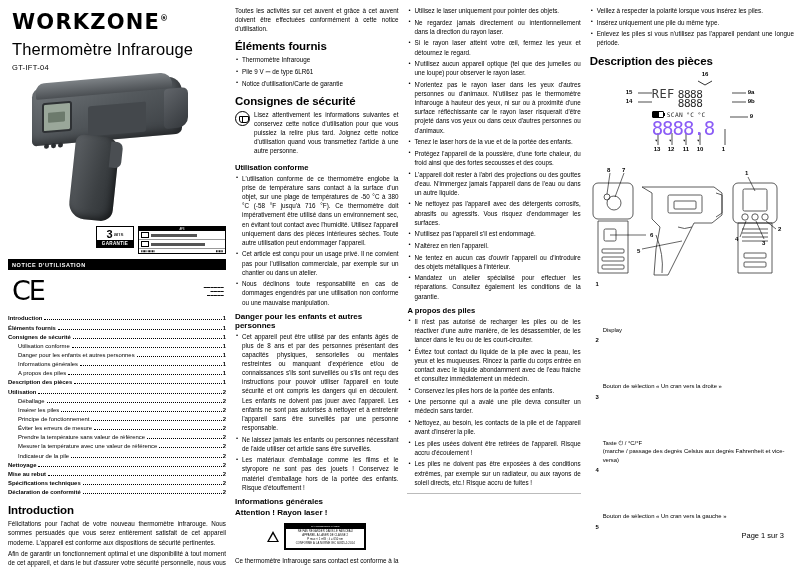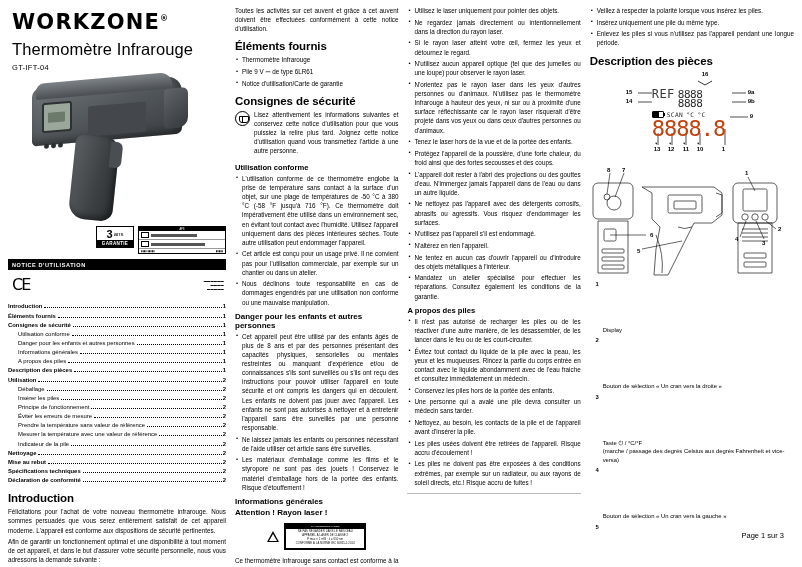--- a/index.html
+++ b/index.html
@@ -272,21 +272,21 @@
     padding: 2.5px 4px;
     margin: 5px 0 0 0;
   }
   .ce-row {
     display: flex;
     align-items: center;
     justify-content: space-between;
     margin: 5px 2px 0 4px;
   }
   .ce {
-    font-size: 16px;
+    font-size: 27px;
     letter-spacing: -2px;
     font-family: "DejaVu Sans", sans-serif;
   }
   .codes {
     font-size: 3.2px;
     line-height: 1.35;
     text-align: right;
     letter-spacing: .2px;
   }
 
@@ -433,24 +433,24 @@
     position: relative;
   }
   .batt-ico::after {
     content: "";
     position: absolute;
     right: -2.5px; top: 1px;
     width: 1.5px; height: 2.5px;
     background: #000;
   }
   .lcd .bigrow {
-    font-size: 22px;
+    font-size: 19px;
     letter-spacing: -1px;
     line-height: .95;
-    color: #c2410c;
+    color: #8b5cf6;
   }
   .lcd .tickrow {
     display: flex;
     gap: 11px;
     padding-left: 3px;
     font-size: 5px;
   }
   .cnum {
     position: absolute;
     font-size: 6px;

